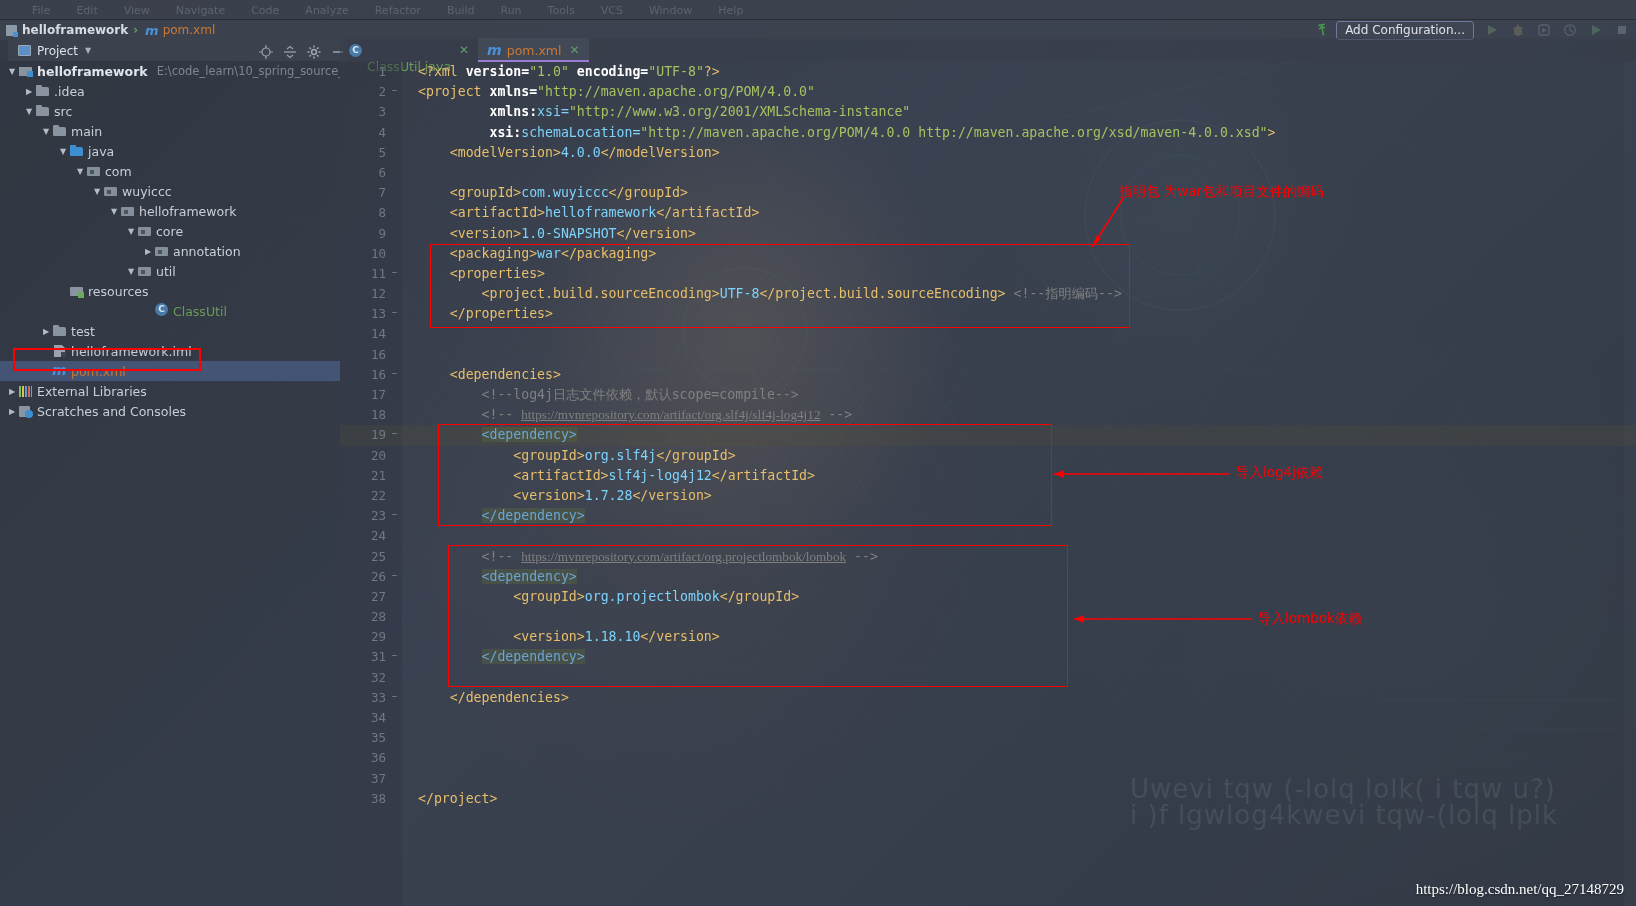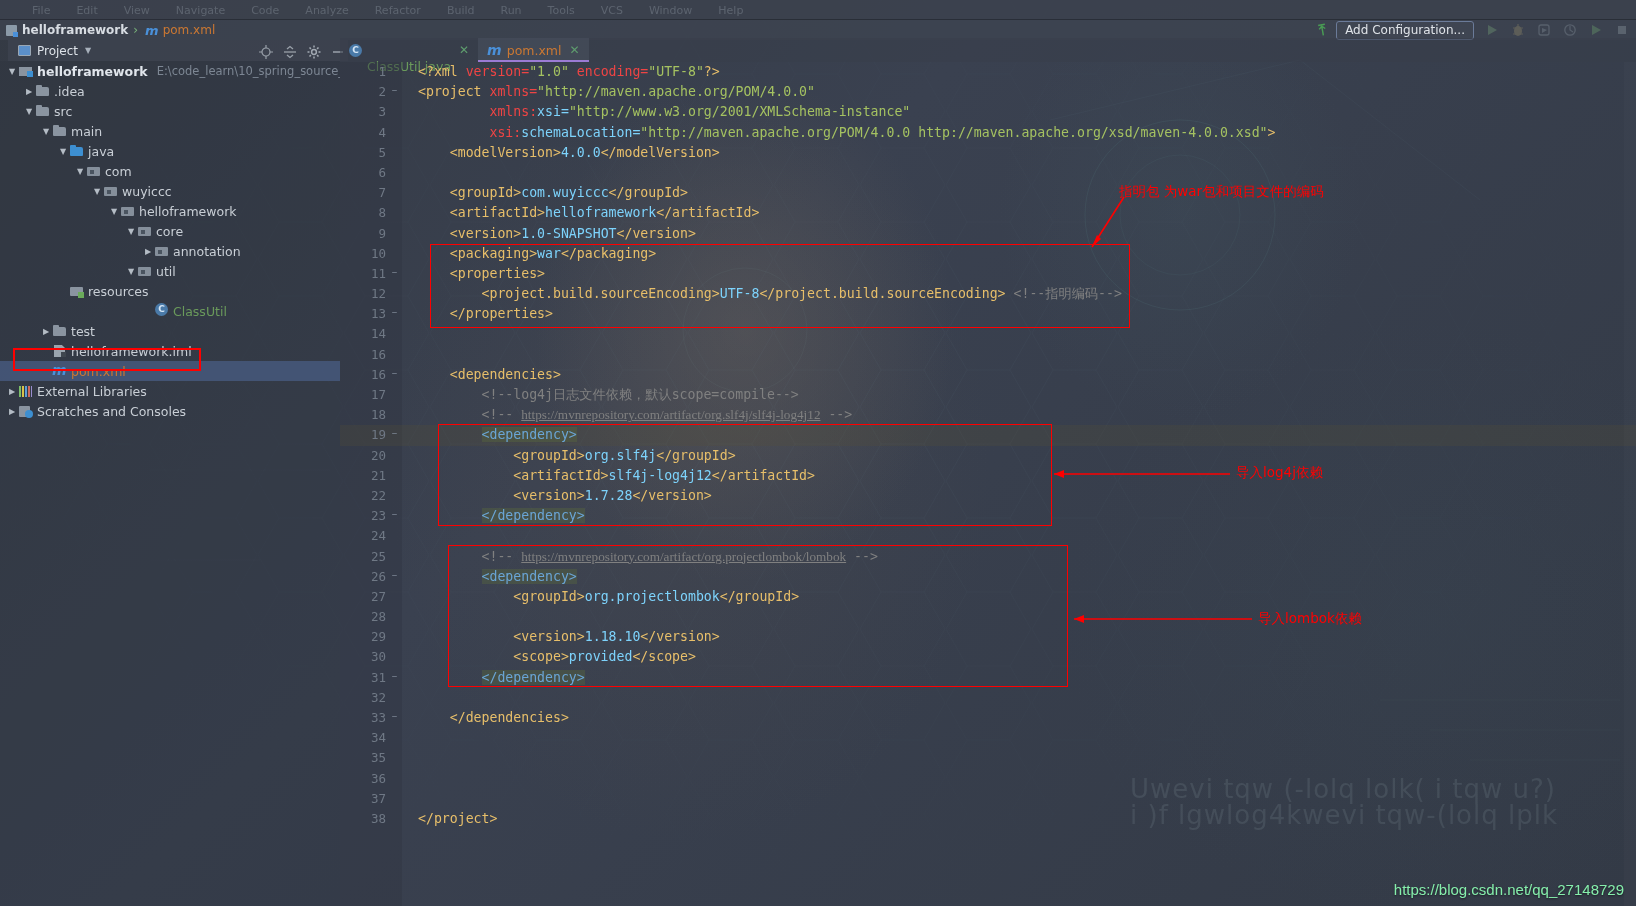--- a/index.html
+++ b/index.html
@@ -262,21 +262,21 @@
     color: #6f7885; font-size: 12.5px; font-family:"DejaVu Sans Mono",monospace;
   }
   .ctext { position: absolute; left: 78px; }
   .fold {
     position: absolute; left: 50px; top: 4px; width: 9px; height: 9px;
     color:#7e8896; font-size:9px; line-height:9px; text-align:center;
   }
 
   
   .tg  { color: #e8bf6a; }
-  .at  { color: #ef4444; }   
+  .at  { color: #ffffff; font-weight: bold; }   
   .atv { color: #a5c261; }   
   .txt { color: #7dd3fc; }   
   .cm  { color: #808080; }   
   .lnk { color: #808080; text-decoration: underline; font-family: Liberation Serif, serif; }
   .pi  { color: #e8bf6a; }
   .tag-hi { background: rgba(94,110,60,0.34); }
   .dep-blue { color:#6aa5d6; }
 
   .bulb {
     position: absolute; left: 68px; top: 3px;
@@ -294,22 +294,22 @@
   .redtext {
     position: absolute; color: #ff0000; font-size: 13.5px;
     font-family: "DejaVu Sans", sans-serif; white-space: nowrap;
     pointer-events: none;
   }
   svg.anno { position: absolute; left:0; top:0; width:1636px; height:906px;
              pointer-events:none; overflow: visible; }
 
   .csdn-url {
     position: absolute; right: 12px; bottom: 8px;
-    font-size: 15px; color: #86efac;
-    font-family: Liberation Sans, sans-serif;
+    font-size: 15px; color: #ffffff;
+    font-family: Liberation Serif, serif;
     text-shadow: 0 1px 2px rgba(0,0,0,.5);
   }
   .scroll-v {
     position:absolute; right:0; top:0; width:12px; height:844px;
     background: rgba(255,255,255,0.02);
   }
 </style>
 </head>
 <body>
 
@@ -589,21 +589,20 @@
         <div class="cl"><span class="lnum">20</span><span class="ctext">            <span class="tg">&lt;groupId&gt;</span><span class="txt">org.slf4j</span><span class="tg">&lt;/groupId&gt;</span></span></div>
         <div class="cl"><span class="lnum">21</span><span class="ctext">            <span class="tg">&lt;artifactId&gt;</span><span class="txt">slf4j-log4j12</span><span class="tg">&lt;/artifactId&gt;</span></span></div>
         <div class="cl"><span class="lnum">22</span><span class="ctext">            <span class="tg">&lt;version&gt;</span><span class="txt">1.7.28</span><span class="tg">&lt;/version&gt;</span></span></div>
         <div class="cl"><span class="lnum">23</span><span class="fold">−</span><span class="ctext">        <span class="tag-hi"><span class="dep-blue">&lt;/dependency&gt;</span></span></span></div>
         <div class="cl"><span class="lnum">24</span><span class="ctext"></span></div>
         <div class="cl"><span class="lnum">25</span><span class="ctext">        <span class="cm">&lt;!-- </span><span class="lnk">https://mvnrepository.com/artifact/org.projectlombok/lombok</span><span class="cm"> --&gt;</span></span></div>
         <div class="cl"><span class="lnum">26</span><span class="fold">−</span><span class="ctext">        <span class="tag-hi"><span class="dep-blue">&lt;dependency&gt;</span></span></span></div>
         <div class="cl"><span class="lnum">27</span><span class="ctext">            <span class="tg">&lt;groupId&gt;</span><span class="txt">org.projectlombok</span><span class="tg">&lt;/groupId&gt;</span></span></div>
         <div class="cl"><span class="lnum">28</span></div>
         <div class="cl"><span class="lnum">29</span><span class="ctext">            <span class="tg">&lt;version&gt;</span><span class="txt">1.18.10</span><span class="tg">&lt;/version&gt;</span></span></div>
-        <div class="cl"><span class="lnum">30</span><span class="ctext">            <span class="tg">&lt;scope&gt;</span><span class="txt">provided</span><span class="tg">&lt;/scope&gt;</span></span></div>
         <div class="cl"><span class="lnum">31</span><span class="fold">−</span><span class="ctext">        <span class="tag-hi"><span class="dep-blue">&lt;/dependency&gt;</span></span></span></div>
         <div class="cl"><span class="lnum">32</span><span class="ctext"></span></div>
         <div class="cl"><span class="lnum">33</span><span class="fold">−</span><span class="ctext">    <span class="tg">&lt;/dependencies&gt;</span></span></div>
         <div class="cl"><span class="lnum">34</span><span class="ctext"></span></div>
         <div class="cl"><span class="lnum">35</span><span class="ctext"></span></div>
         <div class="cl"><span class="lnum">36</span><span class="ctext"></span></div>
         <div class="cl"><span class="lnum">37</span><span class="ctext"></span></div>
         <div class="cl"><span class="lnum">38</span><span class="ctext"><span class="tg">&lt;/project&gt;</span></span></div>
       </div>
     <div class="scroll-v"></div>

